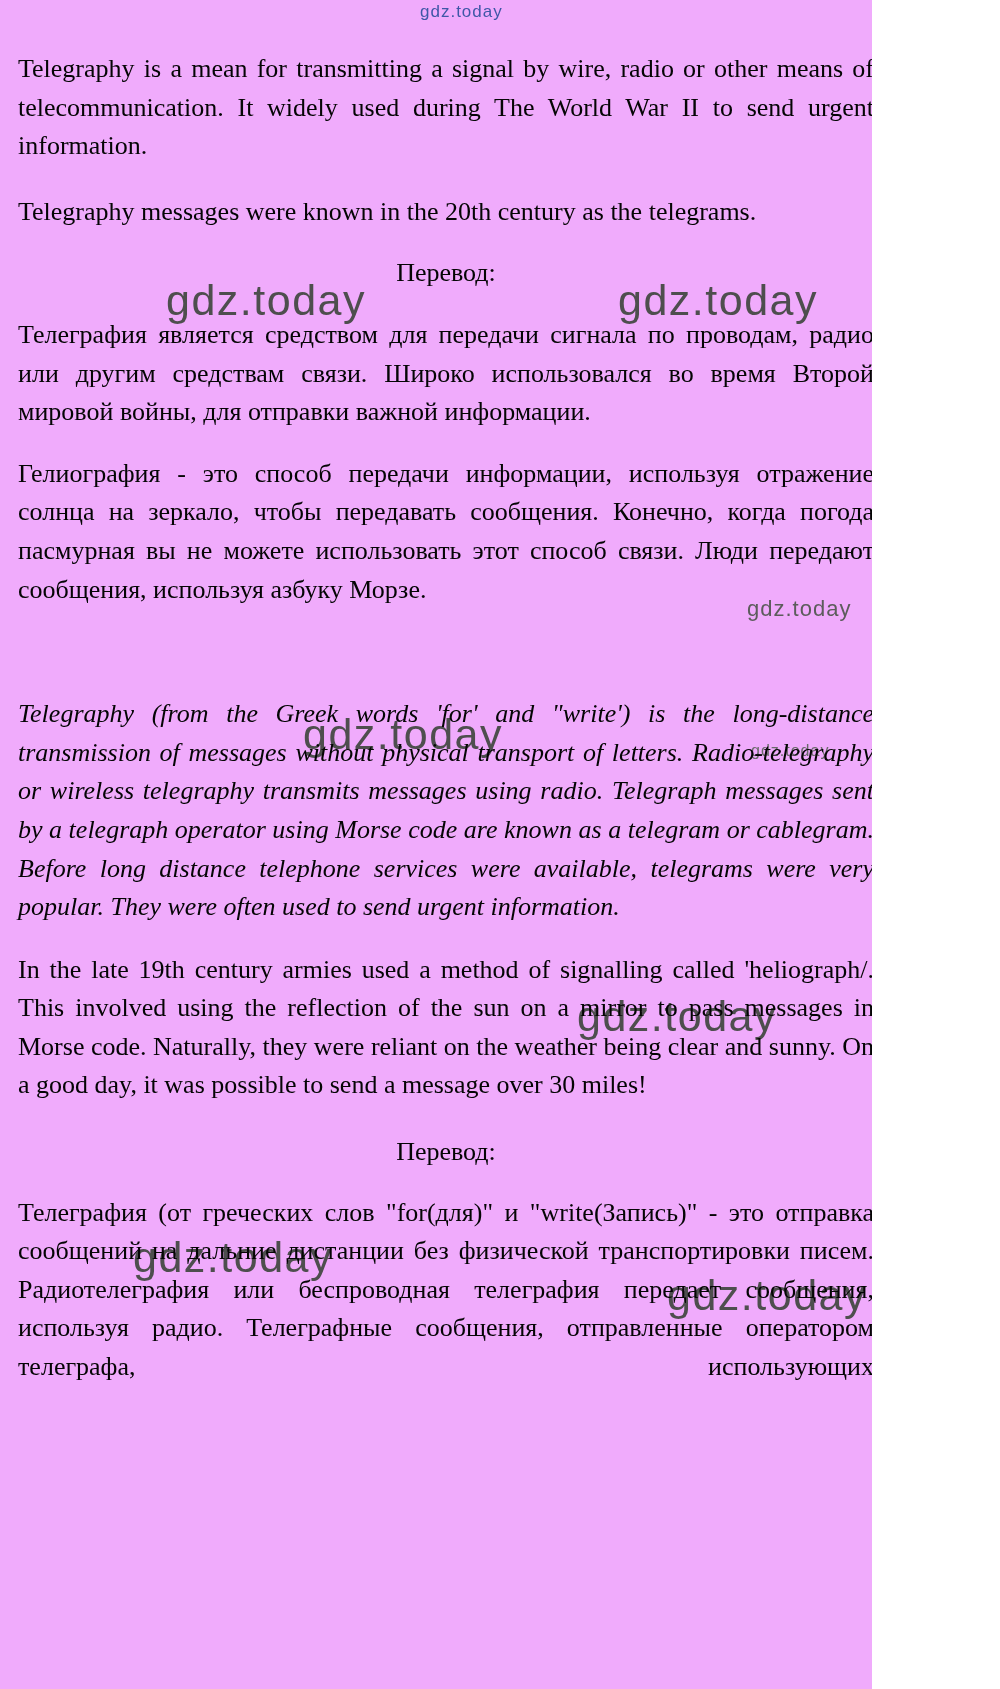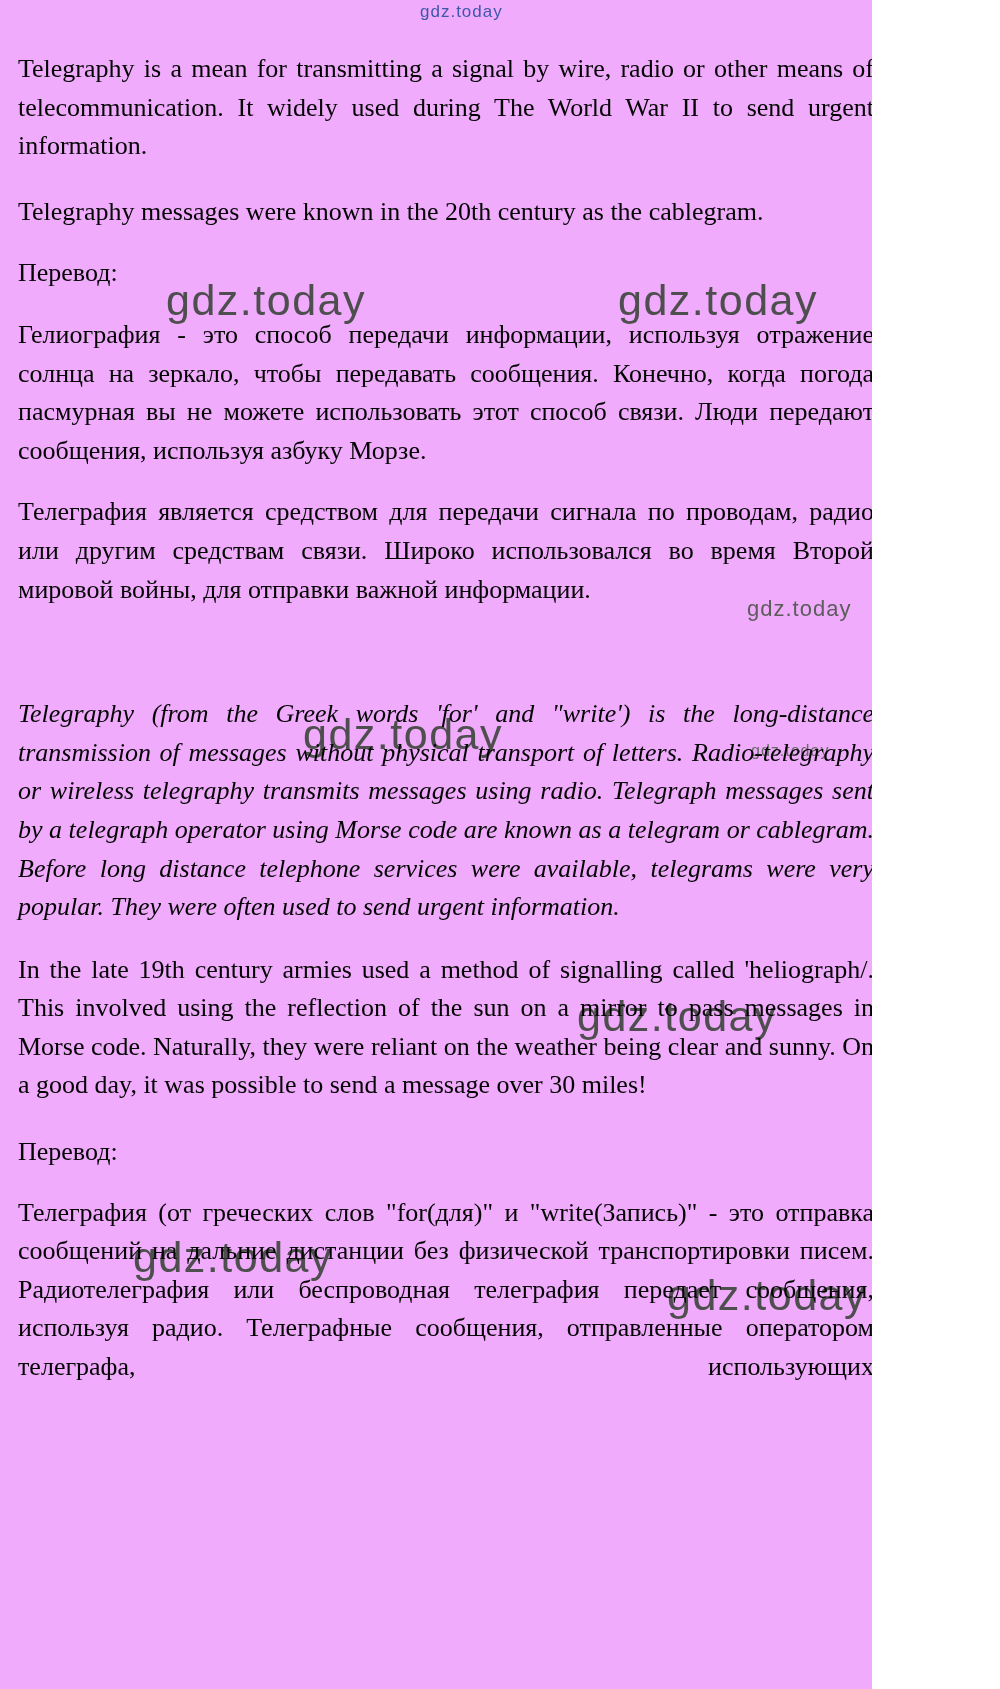--- a/index.html
+++ b/index.html
@@ -27,21 +27,21 @@
       width: 856px;
       font-size: 26px;
       line-height: 38.6px;
     }
     .para {
       text-align: justify;
       text-justify: inter-word;
       margin: 0;
     }
     .center-heading {
-      text-align: left;
+      text-align: center;
       margin: 0;
     }
     #p1 { margin-top: 50px; }
     #p2 { margin-top: 27px; }
     #h1 { margin-top: 23px; }
     #p3 { margin-top: 23px; }
     #p4 { margin-top: 23px; }
     #p5 { margin-top: 23px; }
     #p6 { margin-top: 86px; font-style: italic; }
     #p7 { margin-top: 24px; }
@@ -86,23 +86,23 @@
   <span class="watermark wm-lg wm-2">gdz.today</span>
   <span class="watermark wm-3">gdz.today</span>
   <span class="watermark wm-lg wm-4">gdz.today</span>
   <span class="watermark wm-5">gdz.today</span>
   <span class="watermark wm-lg wm-6">gdz.today</span>
   <span class="watermark wm-lg wm-7">gdz.today</span>
   <span class="watermark wm-lg wm-8">gdz.today</span>
 
   <div class="content">
     <p id="p1" class="para">Telegraphy is a mean for transmitting a signal by wire, radio or other means of telecommunication. It widely used during The World War II to send urgent information.</p>
-    <p id="p2" class="para">Telegraphy messages were known in the 20th century as the cablegram.</p>
+    <p id="p2" class="para">Telegraphy messages were known in the 20th century as the telegrams.</p>
     <p id="h1" class="center-heading">Перевод:</p>
+    <p id="p4" class="para">Телеграфия является средством для передачи сигнала по проводам, радио или другим средствам связи. Широко использовался во время Второй мировой войны, для отправки важной информации.</p>
     <p id="p3" class="para">Гелиография - это способ передачи информации, используя отражение солнца на зеркало, чтобы передавать сообщения. Конечно, когда погода пасмурная вы не можете использовать этот способ связи. Люди передают сообщения, используя азбуку Морзе.</p>
-    <p id="p4" class="para">Телеграфия является средством для передачи сигнала по проводам, радио или другим средствам связи. Широко использовался во время Второй мировой войны, для отправки важной информации.</p>
     <p id="p6" class="para">Telegraphy (from the Greek words 'for' and "write') is the long-distance transmission of messages without physical transport of letters. Radio-telegraphy or wireless telegraphy transmits messages using radio. Telegraph messages sent by a telegraph operator using Morse code are known as a telegram or cablegram. Before long distance telephone services were available, telegrams were very popular. They were often used to send urgent information.</p>
     <p id="p7" class="para">In the late 19th century armies used a method of signalling called 'heliograph/. This involved using the reflection of the sun on a mirror to pass messages in Morse code. Naturally, they were reliant on the weather being clear and sunny. On a good day, it was possible to send a message over 30 miles!</p>
     <p id="h2" class="center-heading">Перевод:</p>
     <p id="p8" class="para">Телеграфия (от греческих слов "for(для)" и "write(Запись)" - это отправка сообщений на дальние дистанции без физической транспортировки писем. Радиотелеграфия или беспроводная телеграфия передает сообщения, используя радио. Телеграфные сообщения, отправленные оператором телеграфа, использующих</p>
   </div>
 
 </div>
 
 </body></html>

